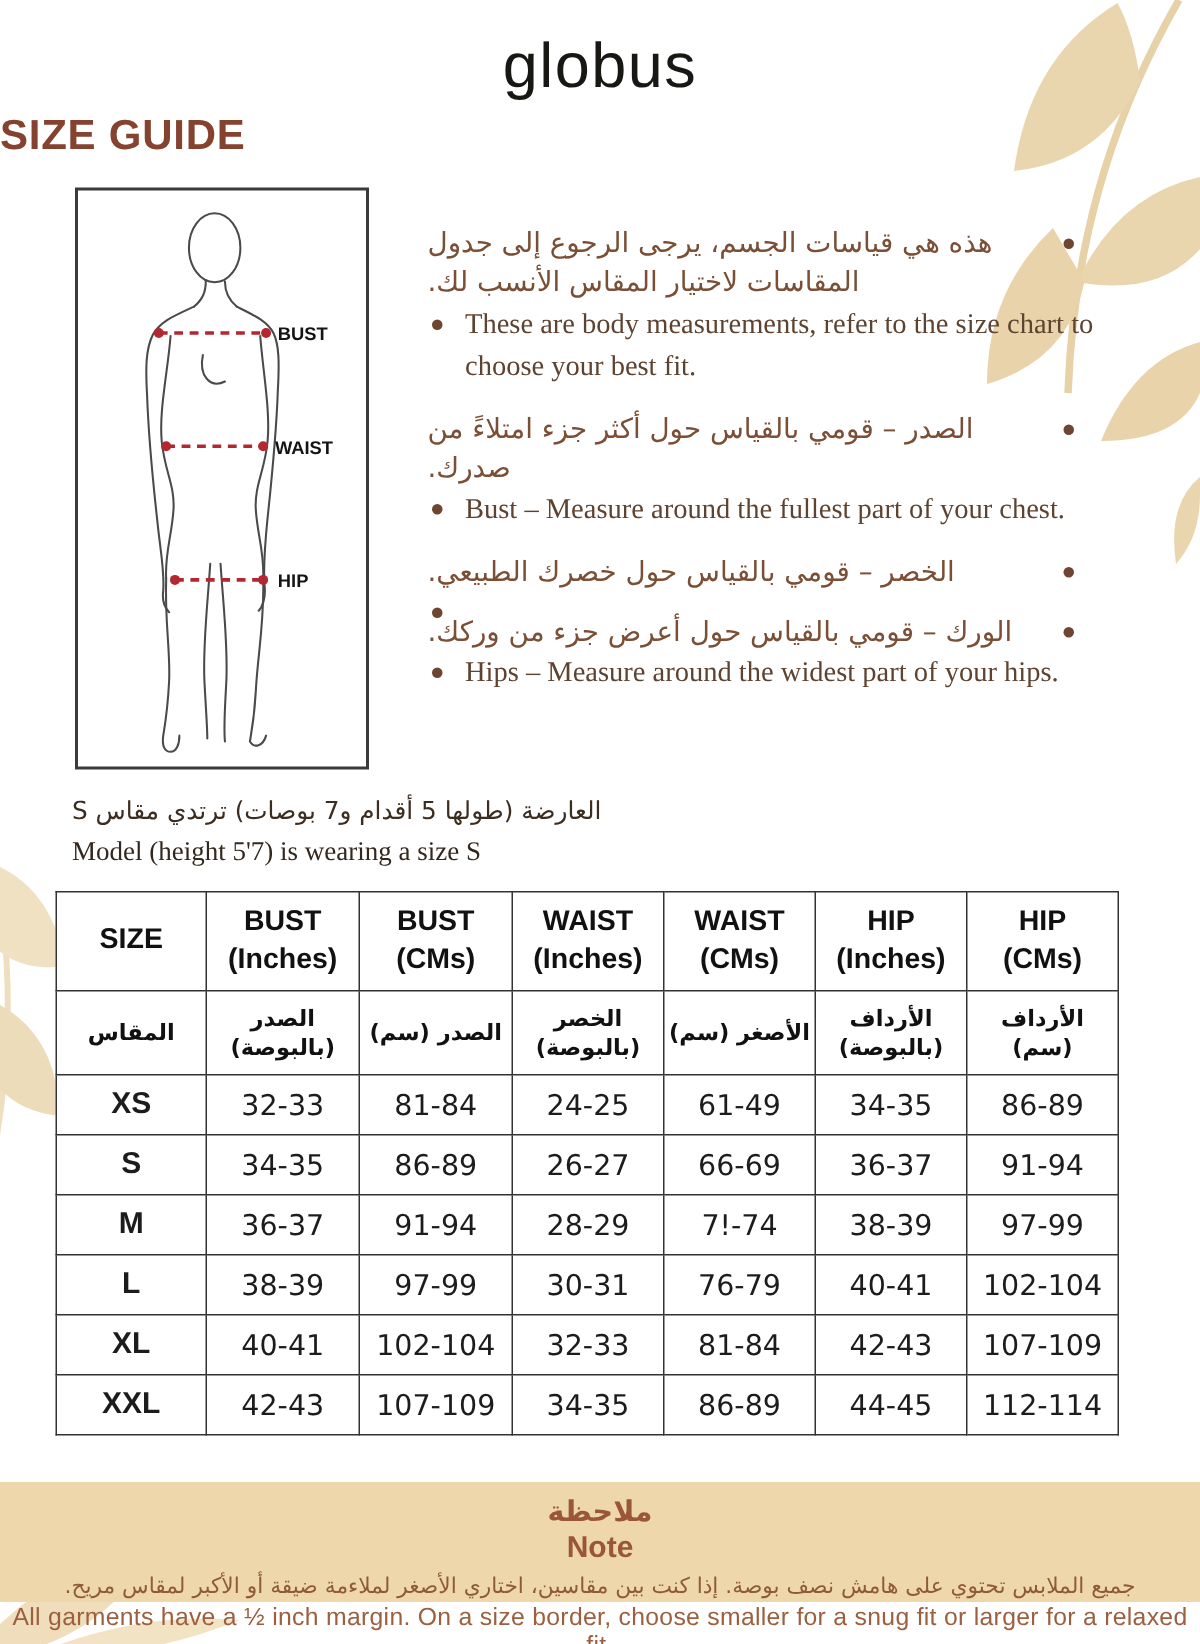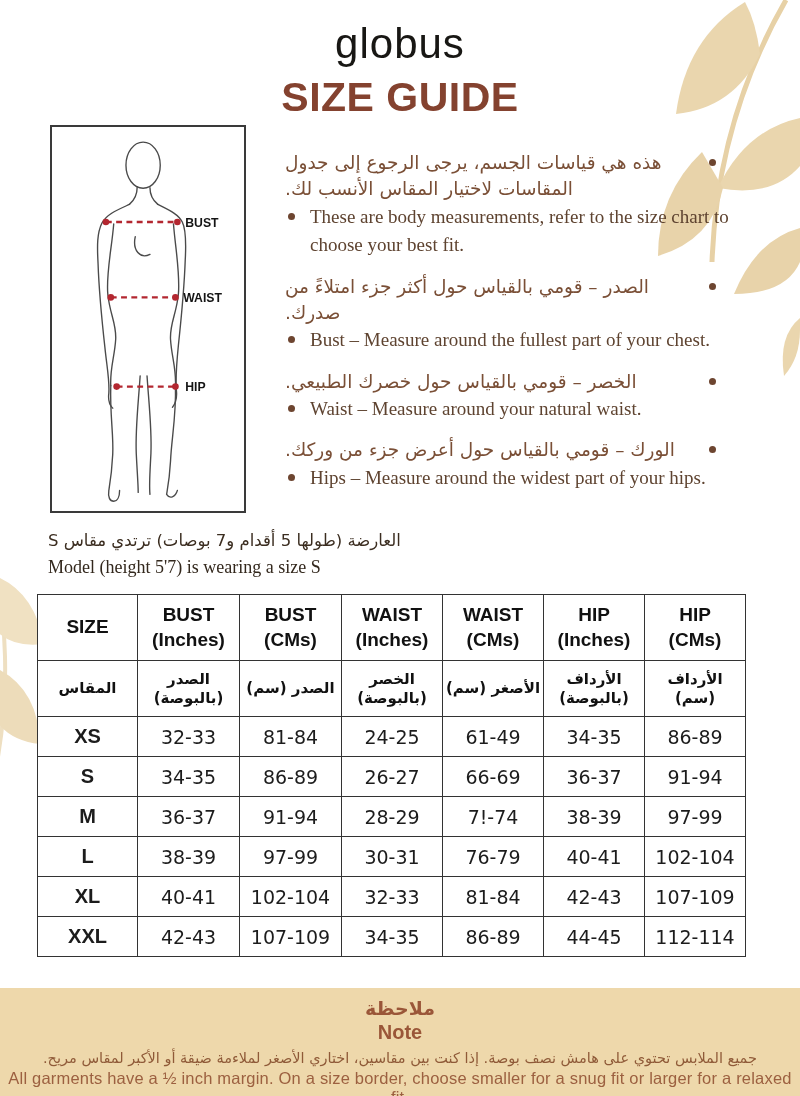--- a/index.html
+++ b/index.html
@@ -13,22 +13,22 @@
   .decor-tr{top:0;right:0;}
   .decor-left{left:-18px;top:548px;}
   .decor-bl{left:-20px;bottom:-8px;opacity:.55;}
   .decor-rm{right:0;top:318px;}
   
   .brand{
     position:absolute;top:20px;left:0;width:100%;text-align:center;
     font-size:42px;font-weight:500;letter-spacing:1px;color:#181714;
   }
   .title{
-    position:absolute;top:74px;left:0;width:100%;text-align:center;
-    font-size:41px;font-weight:700;letter-spacing:.5px;color:#84422f;
+    position:absolute;top:74px;left:0;width:100%;
+    font-size:28px;font-weight:700;letter-spacing:.5px;color:#84422f;
   }
   
   .diagram-box{
     position:absolute;left:50px;top:125px;width:196px;height:388px;
     background:#ffffff;border:2px solid #3a3a3a;box-sizing:border-box;
   }
   .diagram-box svg{display:block;width:100%;height:100%;}
   
   .bullets{position:absolute;left:285px;top:150px;width:447px;display:flex;flex-direction:column;gap:14px;}
   .b-item{position:relative;line-height:1.42;}
@@ -57,21 +57,21 @@
     padding:0;box-sizing:border-box;background:#ffffff;
   }
   .hdr-en th{height:66px;font-size:19px;font-weight:700;color:#111;line-height:1.3;}
   .hdr-en th span{display:block;}
   .hdr-ar th{height:56px;direction:rtl;font-family:"DejaVu Sans",sans-serif;font-size:15px;font-weight:700;color:#111;line-height:1.25;}
   .hdr-ar th span{display:block;}
   .size-table td{height:40px;font-family:"DejaVu Sans",sans-serif;font-size:19px;color:#1c1c1c;}
   .size-table td.size-cell{font-weight:700;font-size:20px;font-family:"Liberation Sans",sans-serif;}
   
   .note{
-    position:absolute;left:0;top:988px;width:800px;height:108px;
+    position:absolute;left:0;top:988px;width:800px;height:80px;
     background:#eed8ab;text-align:center;
   }
   .note-h-ar{margin-top:9px;font-family:"DejaVu Sans",sans-serif;font-size:19px;font-weight:700;color:#9a5638;}
   .note-h-en{font-size:20px;font-weight:700;color:#9a5638;margin-top:2px;}
   .note-b-ar{direction:rtl;font-family:"DejaVu Sans",sans-serif;font-size:14.5px;color:#8f5a38;margin-top:6px;}
   .note-b-en{font-size:16.5px;color:#9c6040;margin-top:3px;letter-spacing:.2px;}
 </style>
 </head>
 <body>
 
@@ -147,21 +147,21 @@
     <div>
       <div class="b-item b-ar"><span class="dot"></span><span>هذه هي قياسات الجسم، يرجى الرجوع إلى جدول المقاسات لاختيار المقاس الأنسب لك.</span></div>
       <div class="b-item b-en"><span class="dot"></span><span>These are body measurements, refer to the size chart to choose your best fit.</span></div>
     </div>
     <div>
       <div class="b-item b-ar"><span class="dot"></span><span>الصدر – قومي بالقياس حول أكثر جزء امتلاءً من صدرك.</span></div>
       <div class="b-item b-en"><span class="dot"></span><span>Bust – Measure around the fullest part of your chest.</span></div>
     </div>
     <div>
       <div class="b-item b-ar"><span class="dot"></span><span>الخصر – قومي بالقياس حول خصرك الطبيعي.</span></div>
-      <div class="b-item b-en"><span class="dot"></span><span>Waist – Measure around your natural waist.</span></div>
+      <div class="b-item b-en"><span class="dot"></span></div>
     </div>
     <div>
       <div class="b-item b-ar"><span class="dot"></span><span>الورك – قومي بالقياس حول أعرض جزء من وركك.</span></div>
       <div class="b-item b-en"><span class="dot"></span><span>Hips – Measure around the widest part of your hips.</span></div>
     </div>
   </div>
 
   <div class="model-note">
     <div class="model-ar">العارضة (طولها 5 أقدام و7 بوصات) ترتدي مقاس S</div>
     <div class="model-en">Model (height 5'7) is wearing a size S</div>

